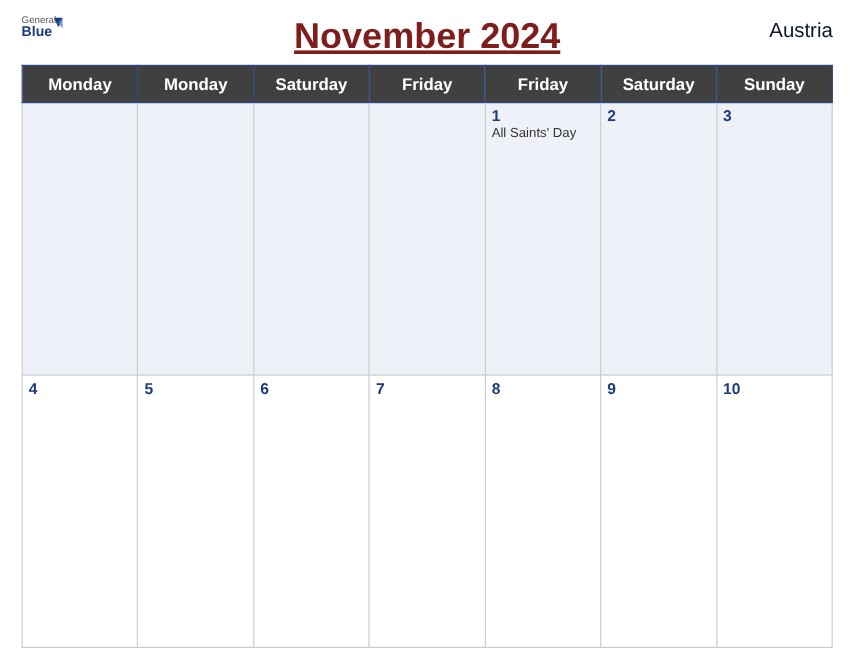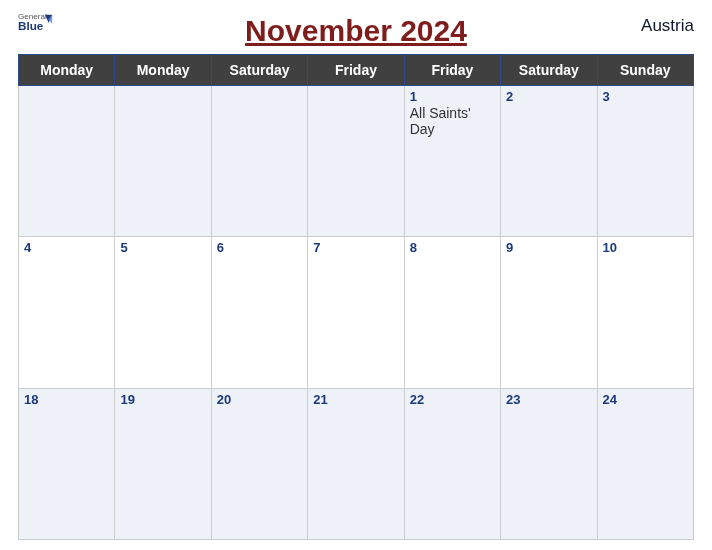--- a/index.html
+++ b/index.html
@@ -70,21 +70,21 @@
       padding: 3px 5px;
       background: #fff;
     }
     .day-num {
       font-size: 13px;
       font-weight: bold;
       color: #1a3a7c;
       display: block;
     }
     .holiday-name {
-      font-size: 14px;
+      font-size: 11px;
       color: #333;
       display: block;
       margin-top: 1px;
     }
     .empty-cell {
       background: #fff;
     }
     tr:nth-child(odd) td {
       background-color: #eef1f8;
     }
@@ -153,37 +153,14 @@
         <td>
           <span class="day-num">8</span>
         </td>
         <td>
           <span class="day-num">9</span>
         </td>
         <td>
           <span class="day-num">10</span>
         </td>
       </tr>
-      <tr>
-        <td>
-          <span class="day-num">18</span>
-        </td>
-        <td>
-          <span class="day-num">19</span>
-        </td>
-        <td>
-          <span class="day-num">20</span>
-        </td>
-        <td>
-          <span class="day-num">21</span>
-        </td>
-        <td>
-          <span class="day-num">22</span>
-        </td>
-        <td>
-          <span class="day-num">23</span>
-        </td>
-        <td>
-          <span class="day-num">24</span>
-        </td>
-      </tr>
     </tbody>
 </table>
 
 </body></html>

